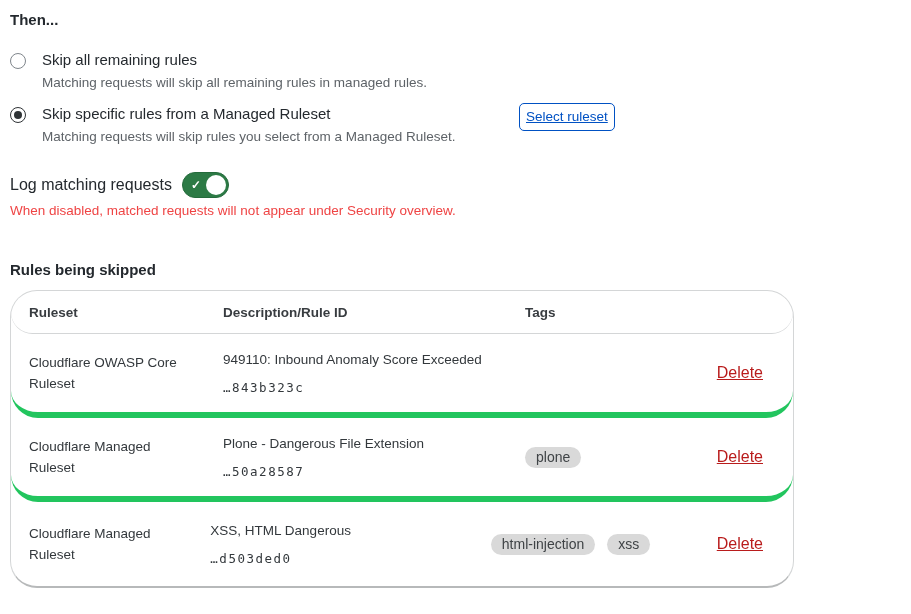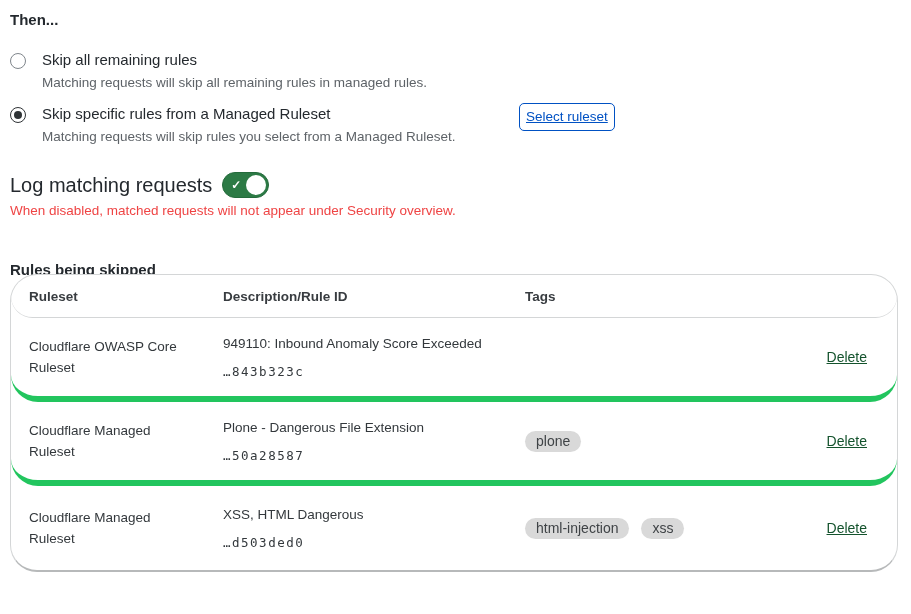--- a/index.html
+++ b/index.html
@@ -22,47 +22,47 @@
   .option-text { margin-left:16px; }
   .option-label { font-size:15px; color:#24292e; line-height:20px; }
   .option-desc { font-size:13.5px; color:#5e6368; margin-top:4px; line-height:18px; }
 
   .btn-outline { position:absolute; left:519px; top:103px; background:#fff;
     border:1px solid #0051c3; border-radius:5px; padding:5px 6px 6px;
     font-size:13.5px; color:#0051c3; text-decoration:underline; cursor:pointer;
     font-family:"Liberation Sans", sans-serif; }
 
   .log-row { position:absolute; left:10px; top:172px; display:flex; align-items:center; }
-  .log-label { font-size:20px; color:#24292e; margin-right:10px; }
+  .log-label { font-size:16px; color:#24292e; margin-right:10px; }
   .toggle { position:relative; width:47px; height:26px; border-radius:13px;
     background:#2c7a45; border:1px solid #256b3c; cursor:pointer; flex:0 0 47px; }
   .toggle .check { position:absolute; left:8px; top:50%; transform:translateY(-50%);
     color:#ffffff; font-size:12px; font-weight:bold; line-height:1; }
   .toggle .knob { position:absolute; right:2px; top:2px; width:20px; height:20px;
     border-radius:50%; background:#ffffff; }
   .log-desc { position:absolute; left:10px; top:203px; font-size:13.5px; color:#ef4444; }
 
-  .rules-table { position:absolute; left:10px; top:274px; width:888px;
+  .rules-table { position:absolute; left:10px; top:290px; width:784px;
     border:1px solid #d4d6d7; border-bottom:2px solid #b7b9ba; background:#fff; }
   .t-row { display:flex; align-items:center; border-bottom:6px solid #22c55e; }
   .t-row:last-child { border-bottom:none; }
   .t-head { height:43px; border-bottom:1px solid #d4d6d7; }
   .t-head .cell { font-weight:bold; font-size:13.5px; color:#383c40; }
   .t-body-row { min-height:84px; padding:14px 0; }
   .cell { font-size:13.5px; color:#33383c; }
   .col-ruleset { width:212px; padding-left:18px; padding-right:28px; line-height:21px; }
   .col-desc { width:302px; padding-right:20px; }
   .col-tags { flex:1; display:flex; align-items:center; gap:12px; }
   .col-action { width:152px; text-align:right; padding-right:30px; }
   .desc-line { line-height:18px; }
   .rule-id { margin-top:11px; font-family:"DejaVu Sans Mono", monospace;
     font-size:12.5px; letter-spacing:1.5px; color:#33383c; }
   .tag-pill { background:#d9d9d9; color:#3f4346; border-radius:11px;
     padding:3px 11px 4px; font-size:14px; line-height:14px; white-space:nowrap; }
-  .link { color:#14532d; text-decoration:underline; font-size:14px; cursor:pointer; }
+  .link { color:#b91c1c; text-decoration:underline; font-size:16px; cursor:pointer; }
 </style>
 </head>
 <body>
 
 <div class="page">
 
   <div class="sec-title" id="then-title">Then...</div>
 
   <div class="option" id="option-skip-specific">
     <span class="radio checked"></span>

